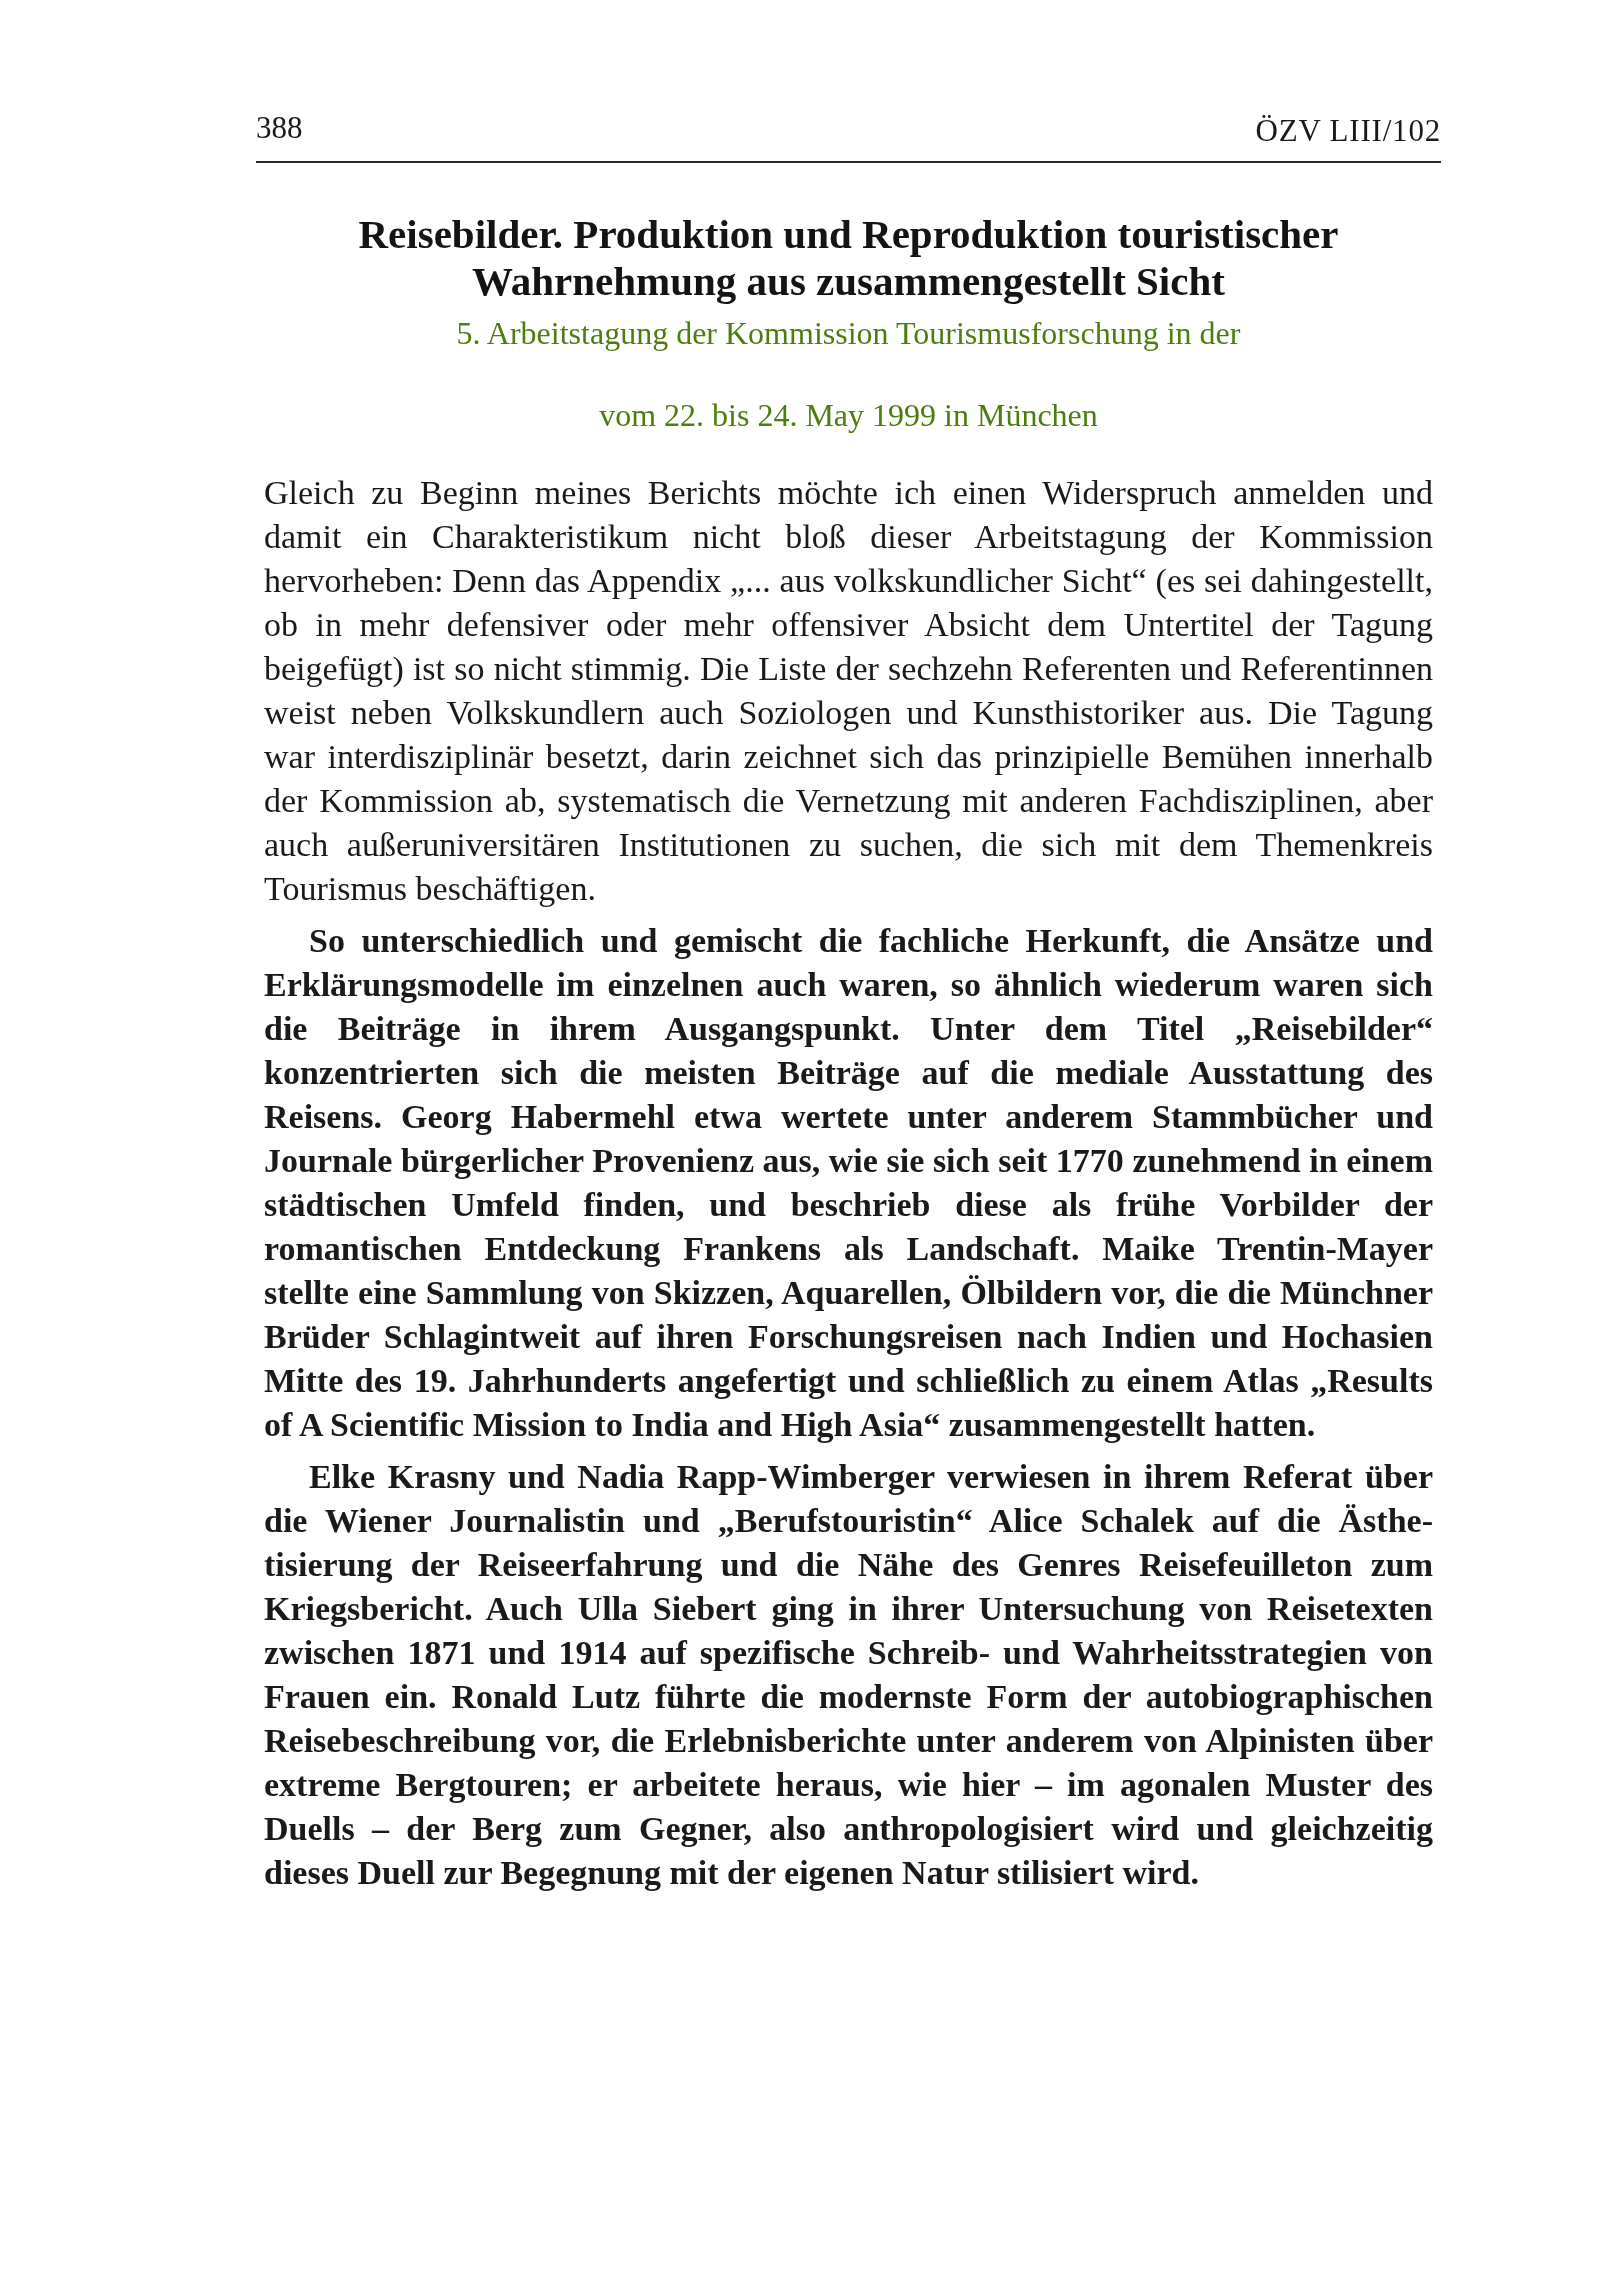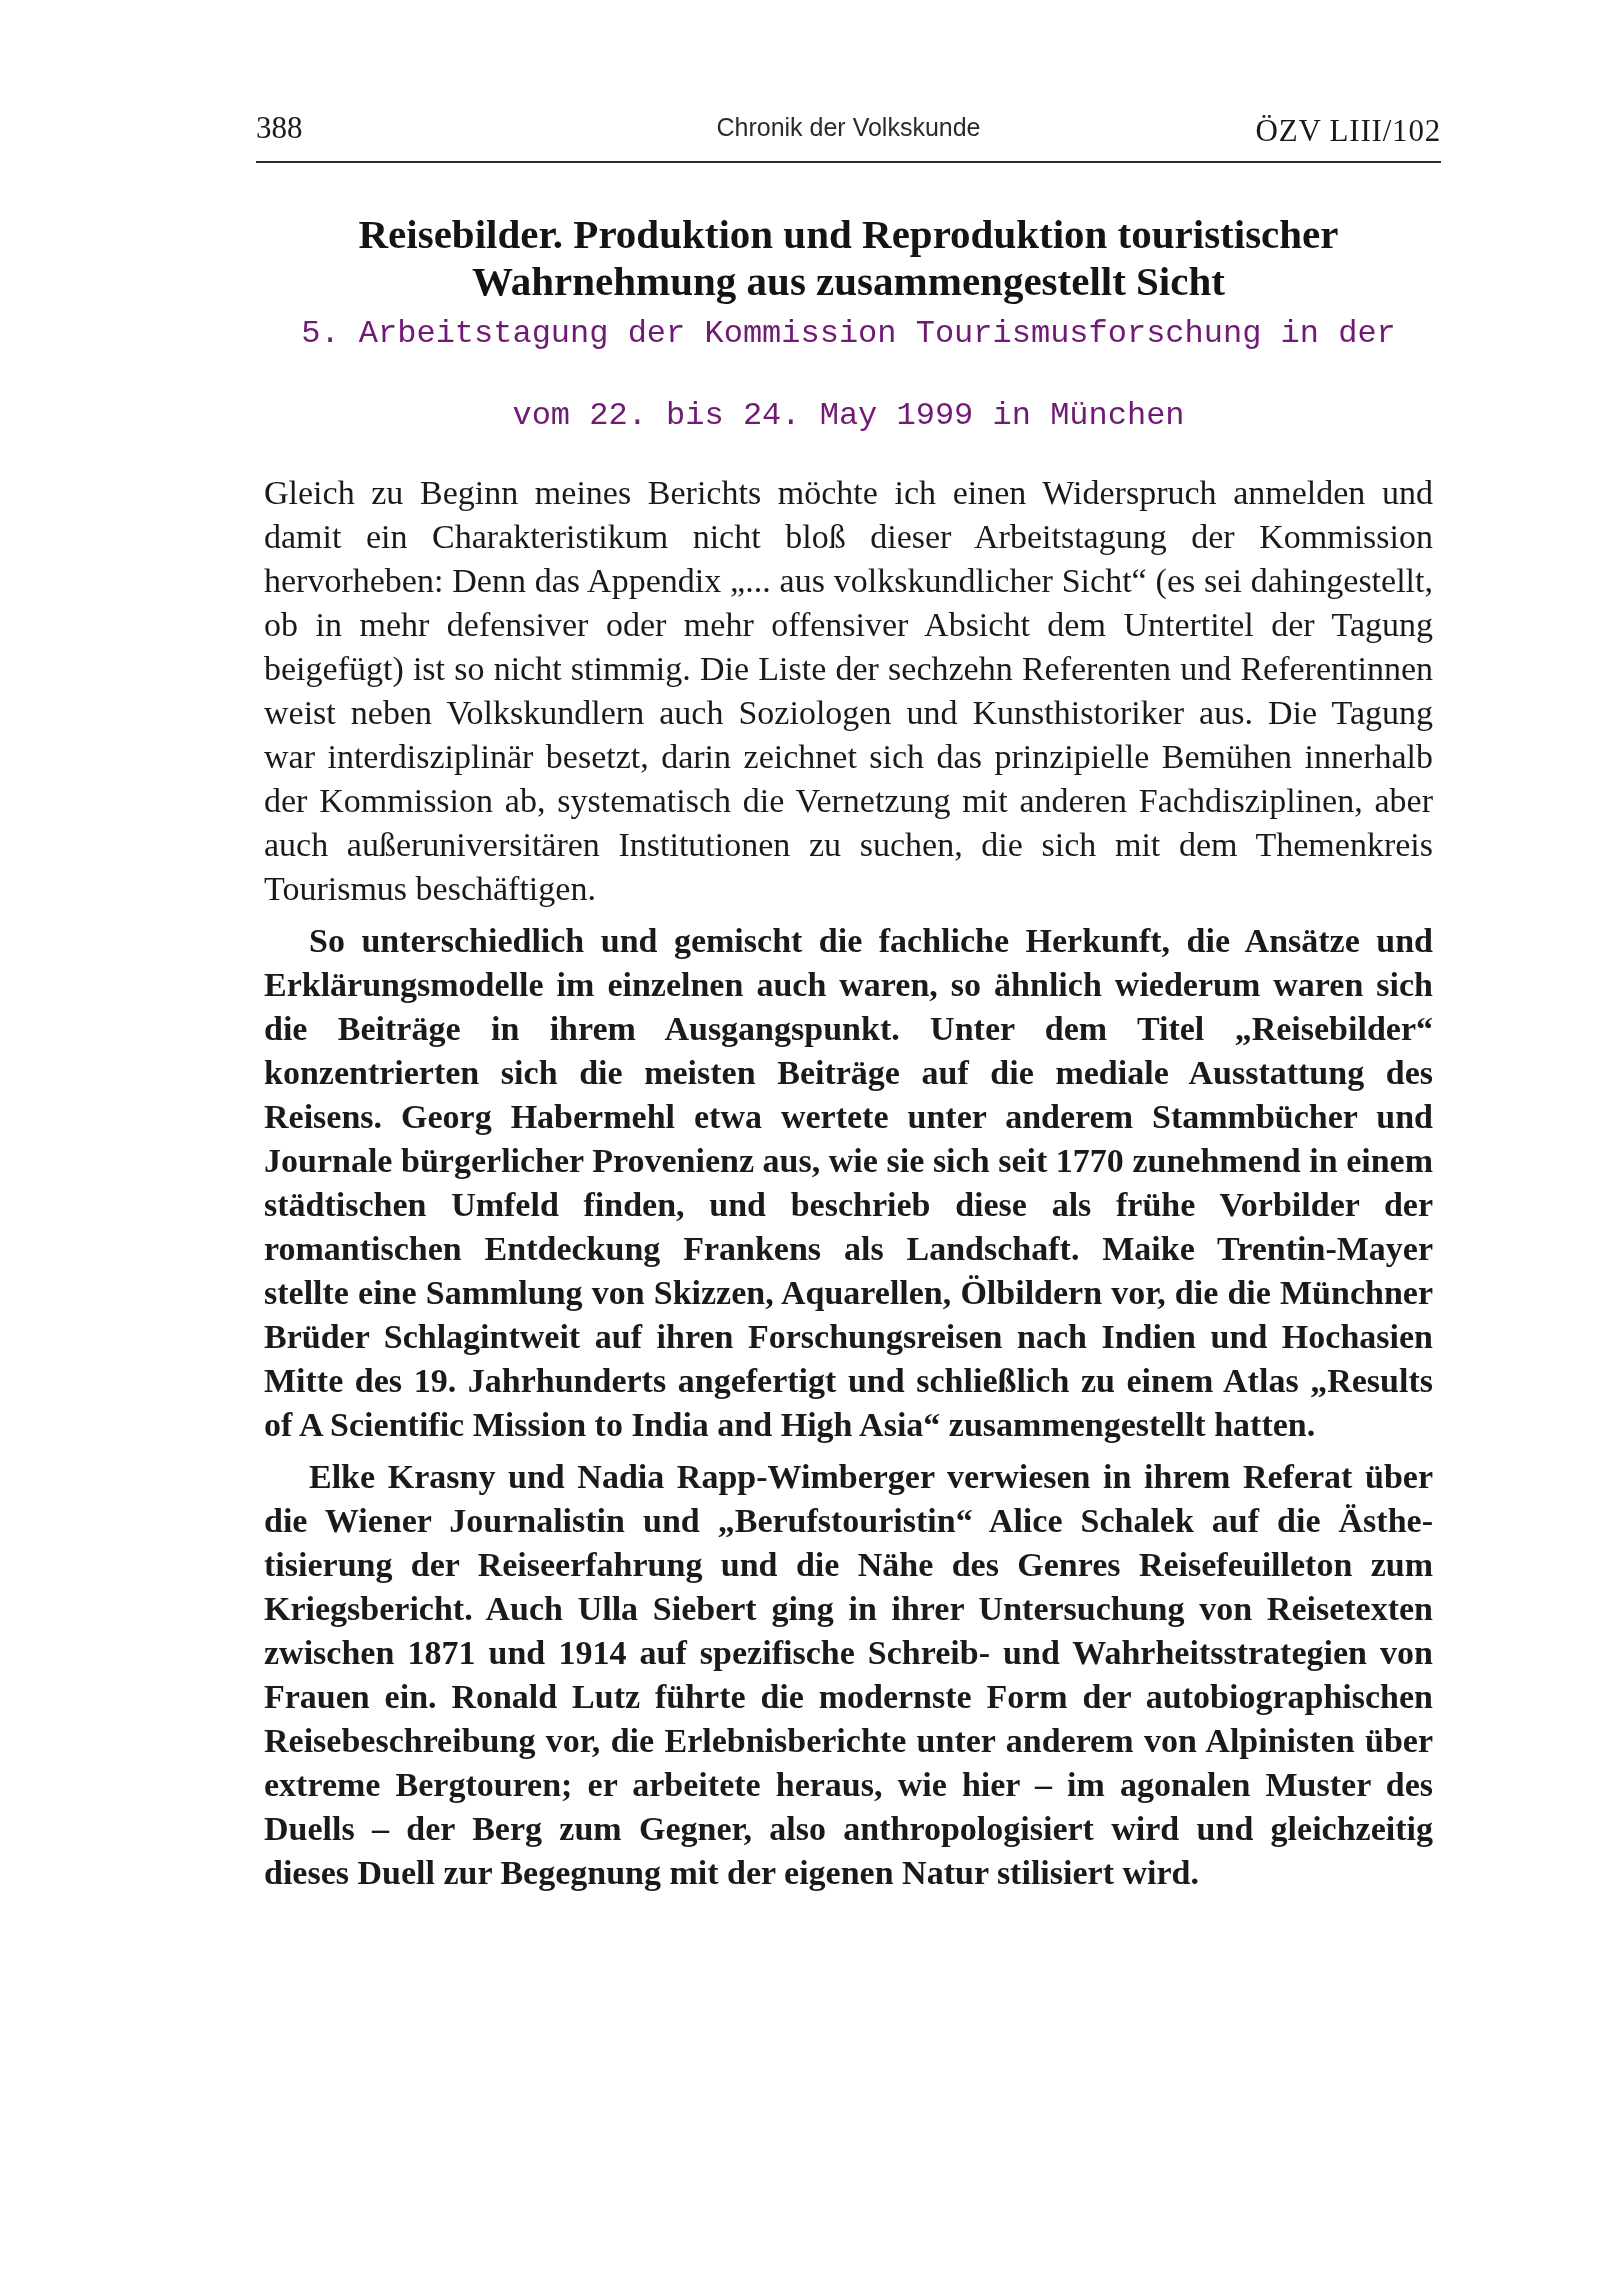--- a/index.html
+++ b/index.html
@@ -47,25 +47,25 @@
       text-align: center;
     }
     .title {
       font-weight: bold;
       font-size: 41px;
       line-height: 47px;
       margin: 8px;
       color: #141414;
     }
     .subtitle {
-      font-family: Liberation Mono, monospace;
+      font-family: Liberation Serif, serif;
       font-size: 32px;
       line-height: 41px;
       margin: 0;
-      color: #701a75;
+      color: #4d7c0f;
     }
     .body-text {
       position: absolute;
       top: 463px;
       left: 0;
       width: 1185px;
       font-size: 34px;
       line-height: 44px;
       text-align: justify;
       hyphens: manual;
@@ -78,21 +78,20 @@
       font-weight: bold;
     }
   </style>
 </head>
 <body>
 
 <div class="page">
 
   <div class="running-head">
     <span class="rh-page">388</span>
-    <span class="rh-center">Chronik der Volkskunde</span>
     <span class="rh-right">ÖZV LIII/102</span>
   </div>
 
   <div class="rule"></div>
 
   <div class="title-block">
     <h1 class="title">
       <span>Reisebilder. Produktion und Reproduktion touristischer</span><br>
       <span>Wahrnehmung aus zusammengestellt Sicht</span>
     </h1>

